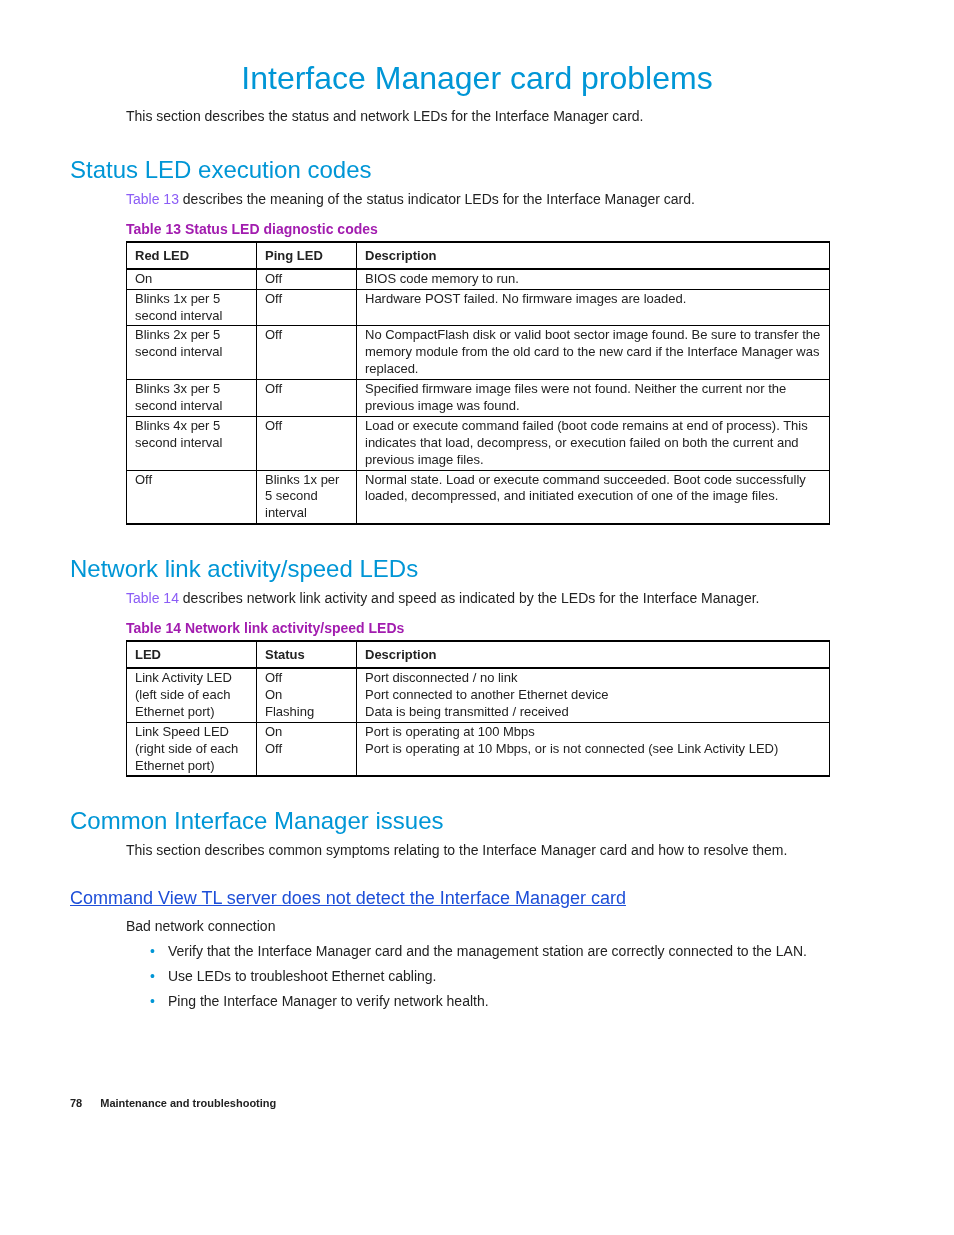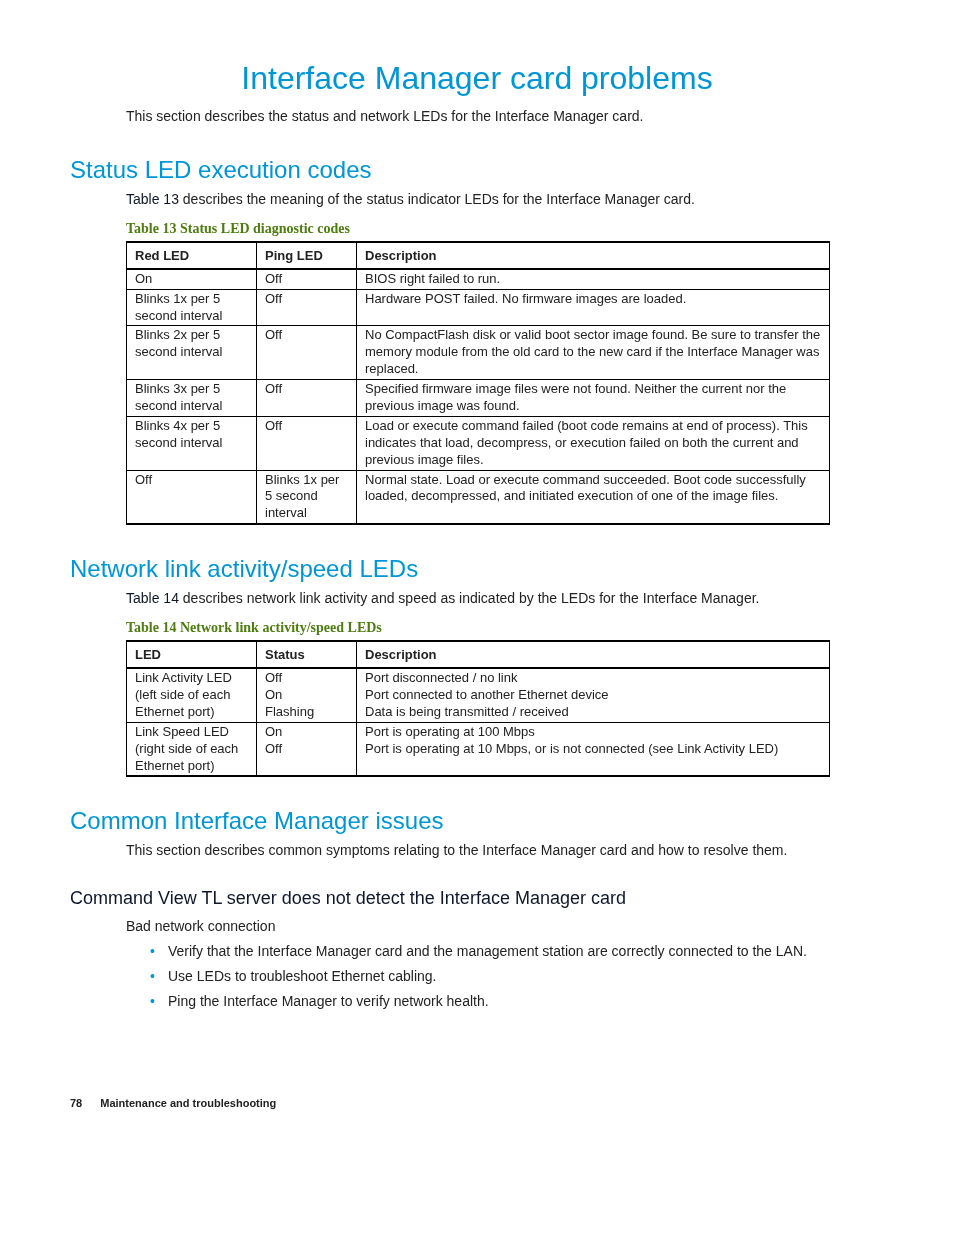--- a/index.html
+++ b/index.html
@@ -22,33 +22,33 @@
   }
   h2 {
     font-weight: 300;
     font-size: 24px;
     color: #0096d6;
     margin: 30px 0 6px 0;
   }
   h3 {
     font-weight: 300;
     font-size: 18px;
-    color: #0f172a;
+    color: #1d4ed8;
     margin: 28px 0 8px 0;
+    text-decoration: underline;
   }
   .body-text {
     margin: 4px 0 4px 56px;
     line-height: 1.35;
   }
   .table-caption {
-    color: #4d7c0f;
+    color: #a21caf;
     font-weight: 600;
     font-size: 14px;
     margin: 12px 0 4px 56px;
-    font-family: Liberation Serif, serif;
   }
   table {
     border-collapse: collapse;
     margin-left: 56px;
     width: 704px;
     table-layout: fixed;
   }
   table, th, td {
     border-left: 1px solid #000;
     border-right: 1px solid #000;
@@ -74,21 +74,21 @@
     font-weight: 300;
     font-size: 13px;
     padding: 1px 8px;
     vertical-align: top;
     line-height: 1.3;
   }
   .col-a { width: 130px; }
   .col-b { width: 100px; }
   .col-c { width: auto; }
   .link {
-    color: #0f172a;
+    color: #8b5cf6;
   }
   ul.bullets {
     margin: 6px 0 6px 80px;
     padding: 0;
     list-style: none;
   }
   ul.bullets li {
     position: relative;
     padding-left: 18px;
     margin: 6px 0;
@@ -130,21 +130,21 @@
     <tr>
       <th>Red LED</th>
       <th>Ping LED</th>
       <th>Description</th>
     </tr>
   </thead>
   <tbody>
     <tr>
       <td>On</td>
       <td>Off</td>
-      <td>BIOS right failed to run.</td>
+      <td>BIOS code memory to run.</td>
     </tr>
     <tr>
       <td>Blinks 1x per 5 second interval</td>
       <td>Off</td>
       <td>Hardware POST failed. No firmware images are loaded.</td>
     </tr>
     <tr>
       <td>Blinks 2x per 5 second interval</td>
       <td>Off</td>
       <td>No CompactFlash disk or valid boot sector image found. Be sure to transfer the memory module from the old card to the new card if the Interface Manager was replaced.</td>

